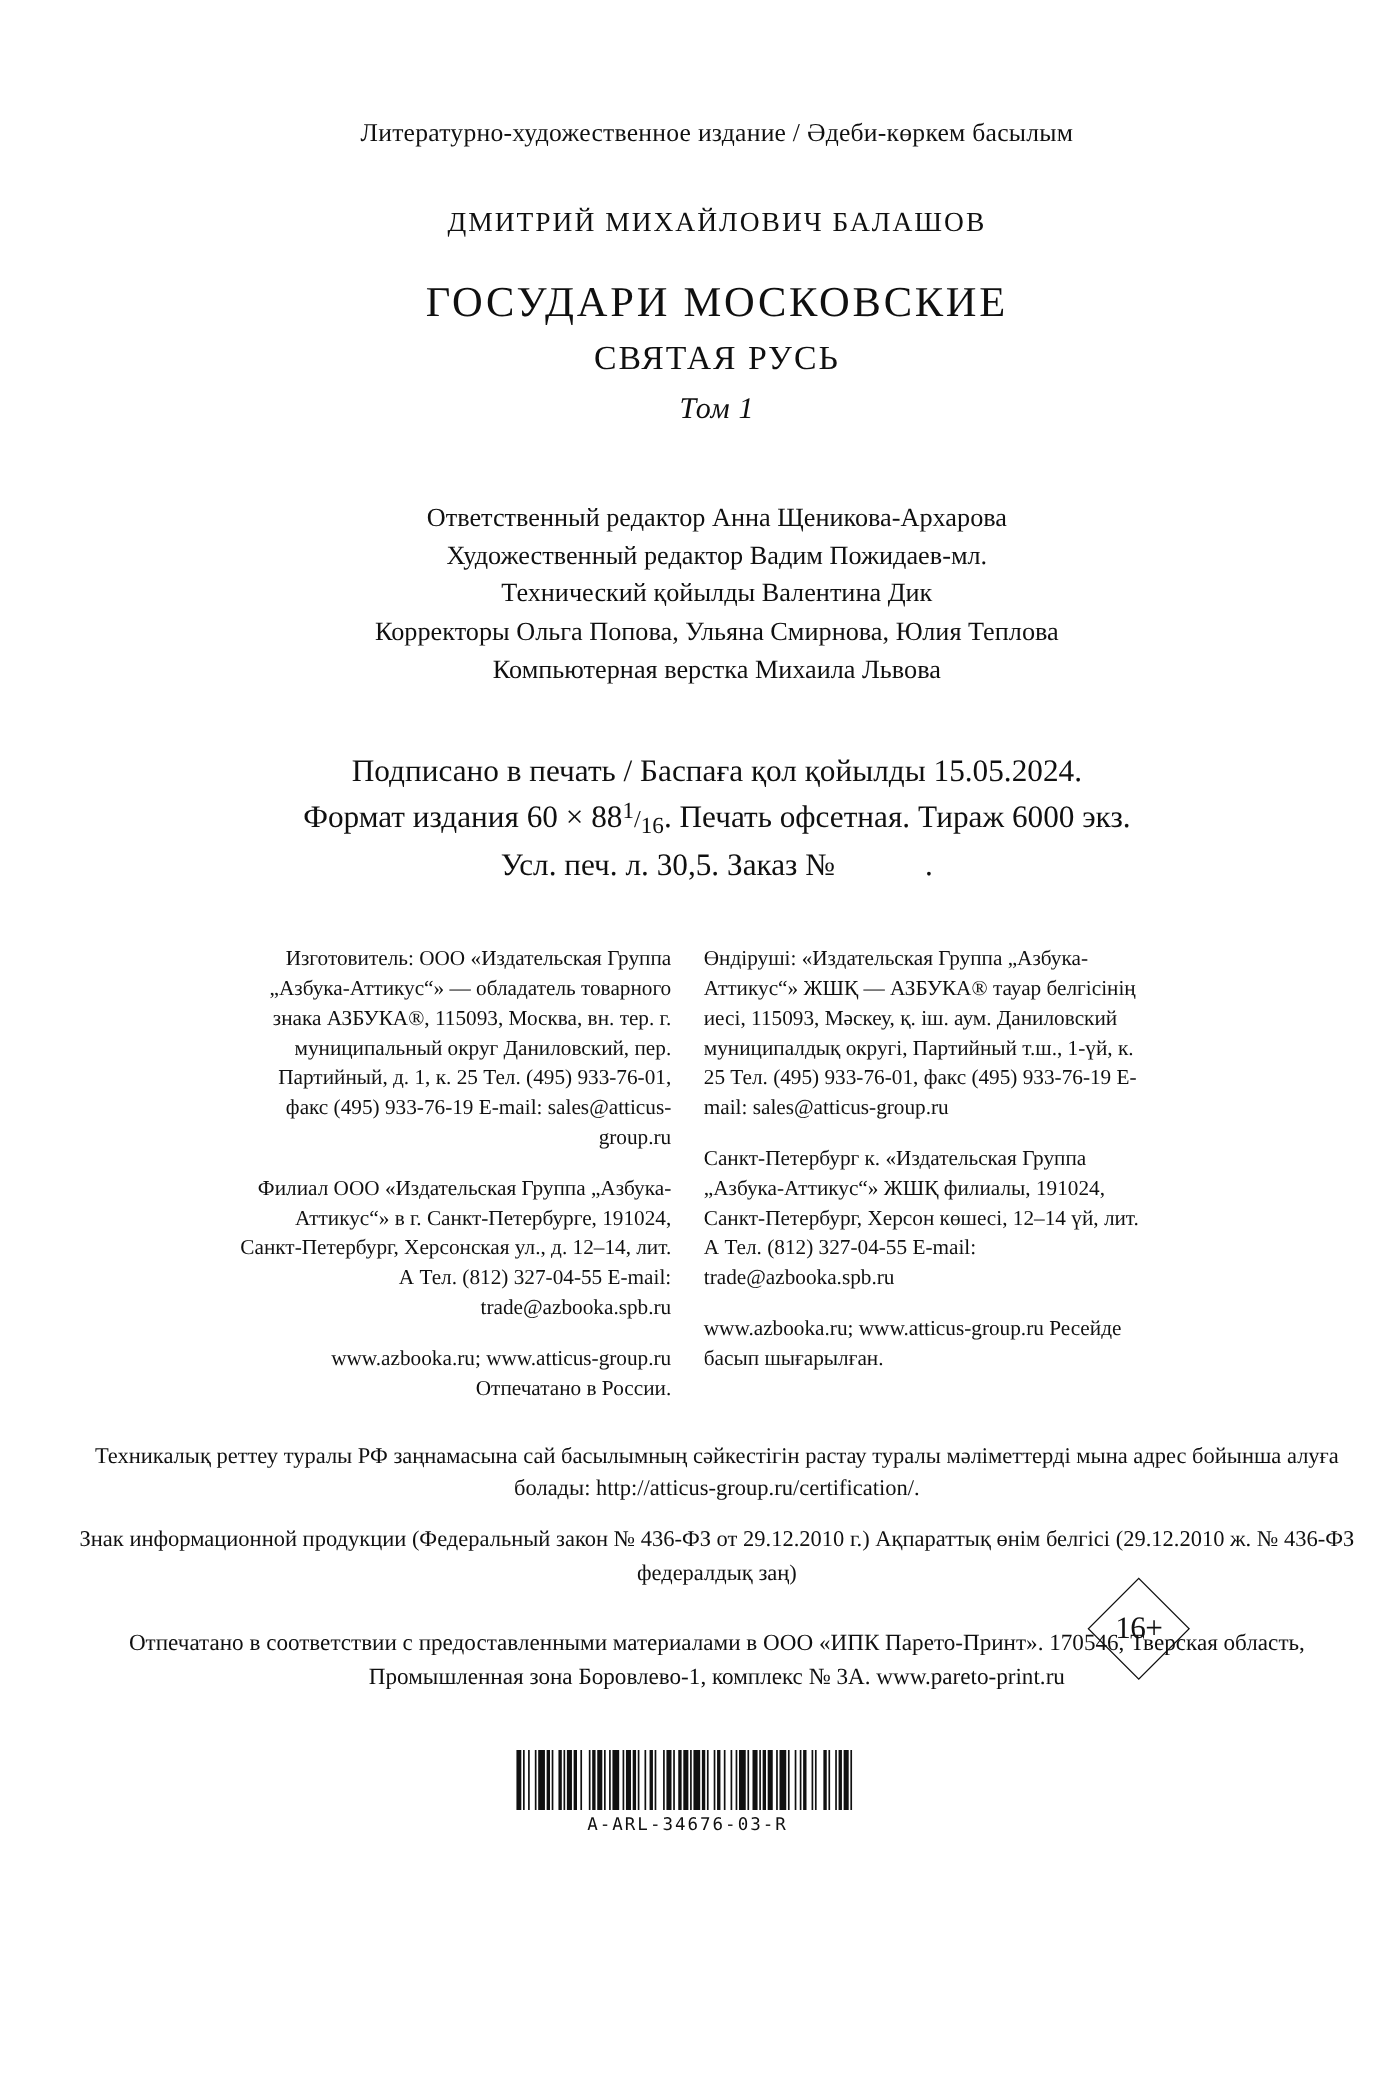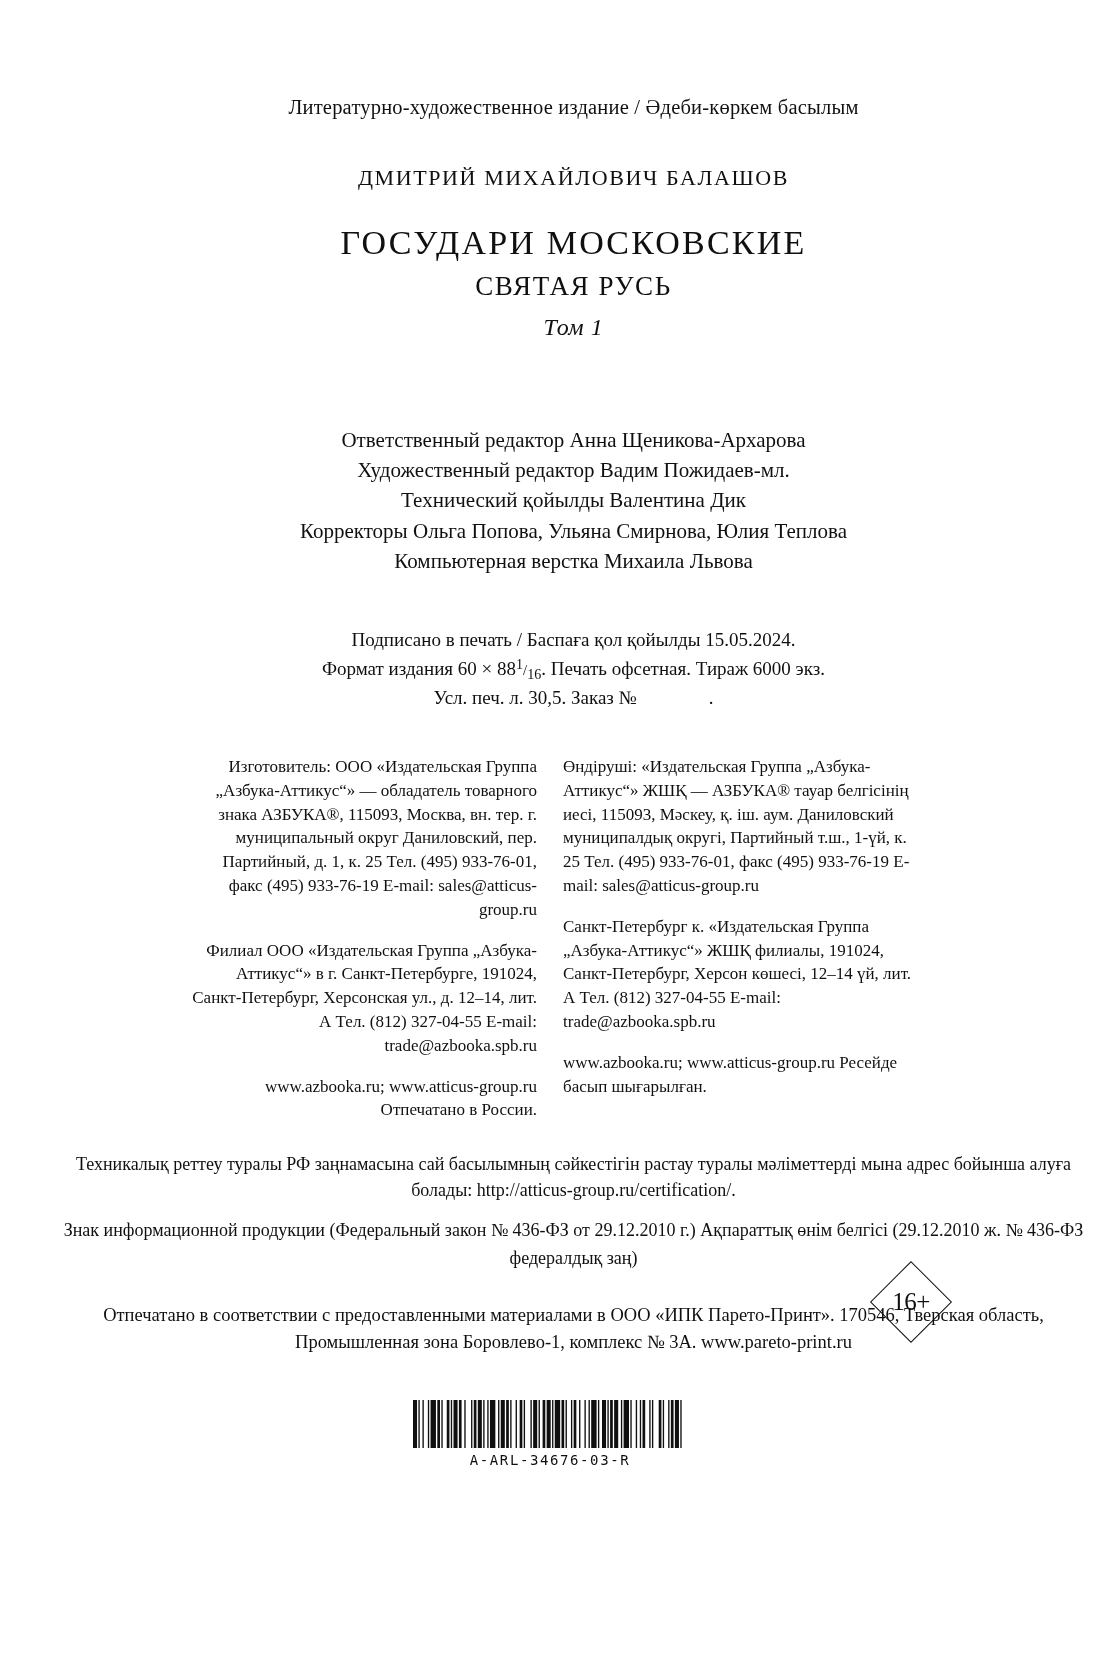--- a/index.html
+++ b/index.html
@@ -45,29 +45,29 @@
   }
   .volume {
     margin-top: 12px;
     font-size: 24px;
     font-style: italic;
     letter-spacing: 0.6px;
   }
 
   
   .credits {
-    margin-top: 84px;
+    margin-top: 58px;
     font-size: 21px;
     line-height: 1.44;
   }
 
   
   .printinfo {
     margin-top: 50px;
-    font-size: 19px;
+    font-size: 25px;
     line-height: 1.44;
   }
   .frac {
     font-size: 0.78em;
     position: relative;
     display: inline-block;
     vertical-align: baseline;
   }
   .frac sup { font-size: 0.95em; vertical-align: super; }
   .frac sub { font-size: 0.95em; vertical-align: sub; }

